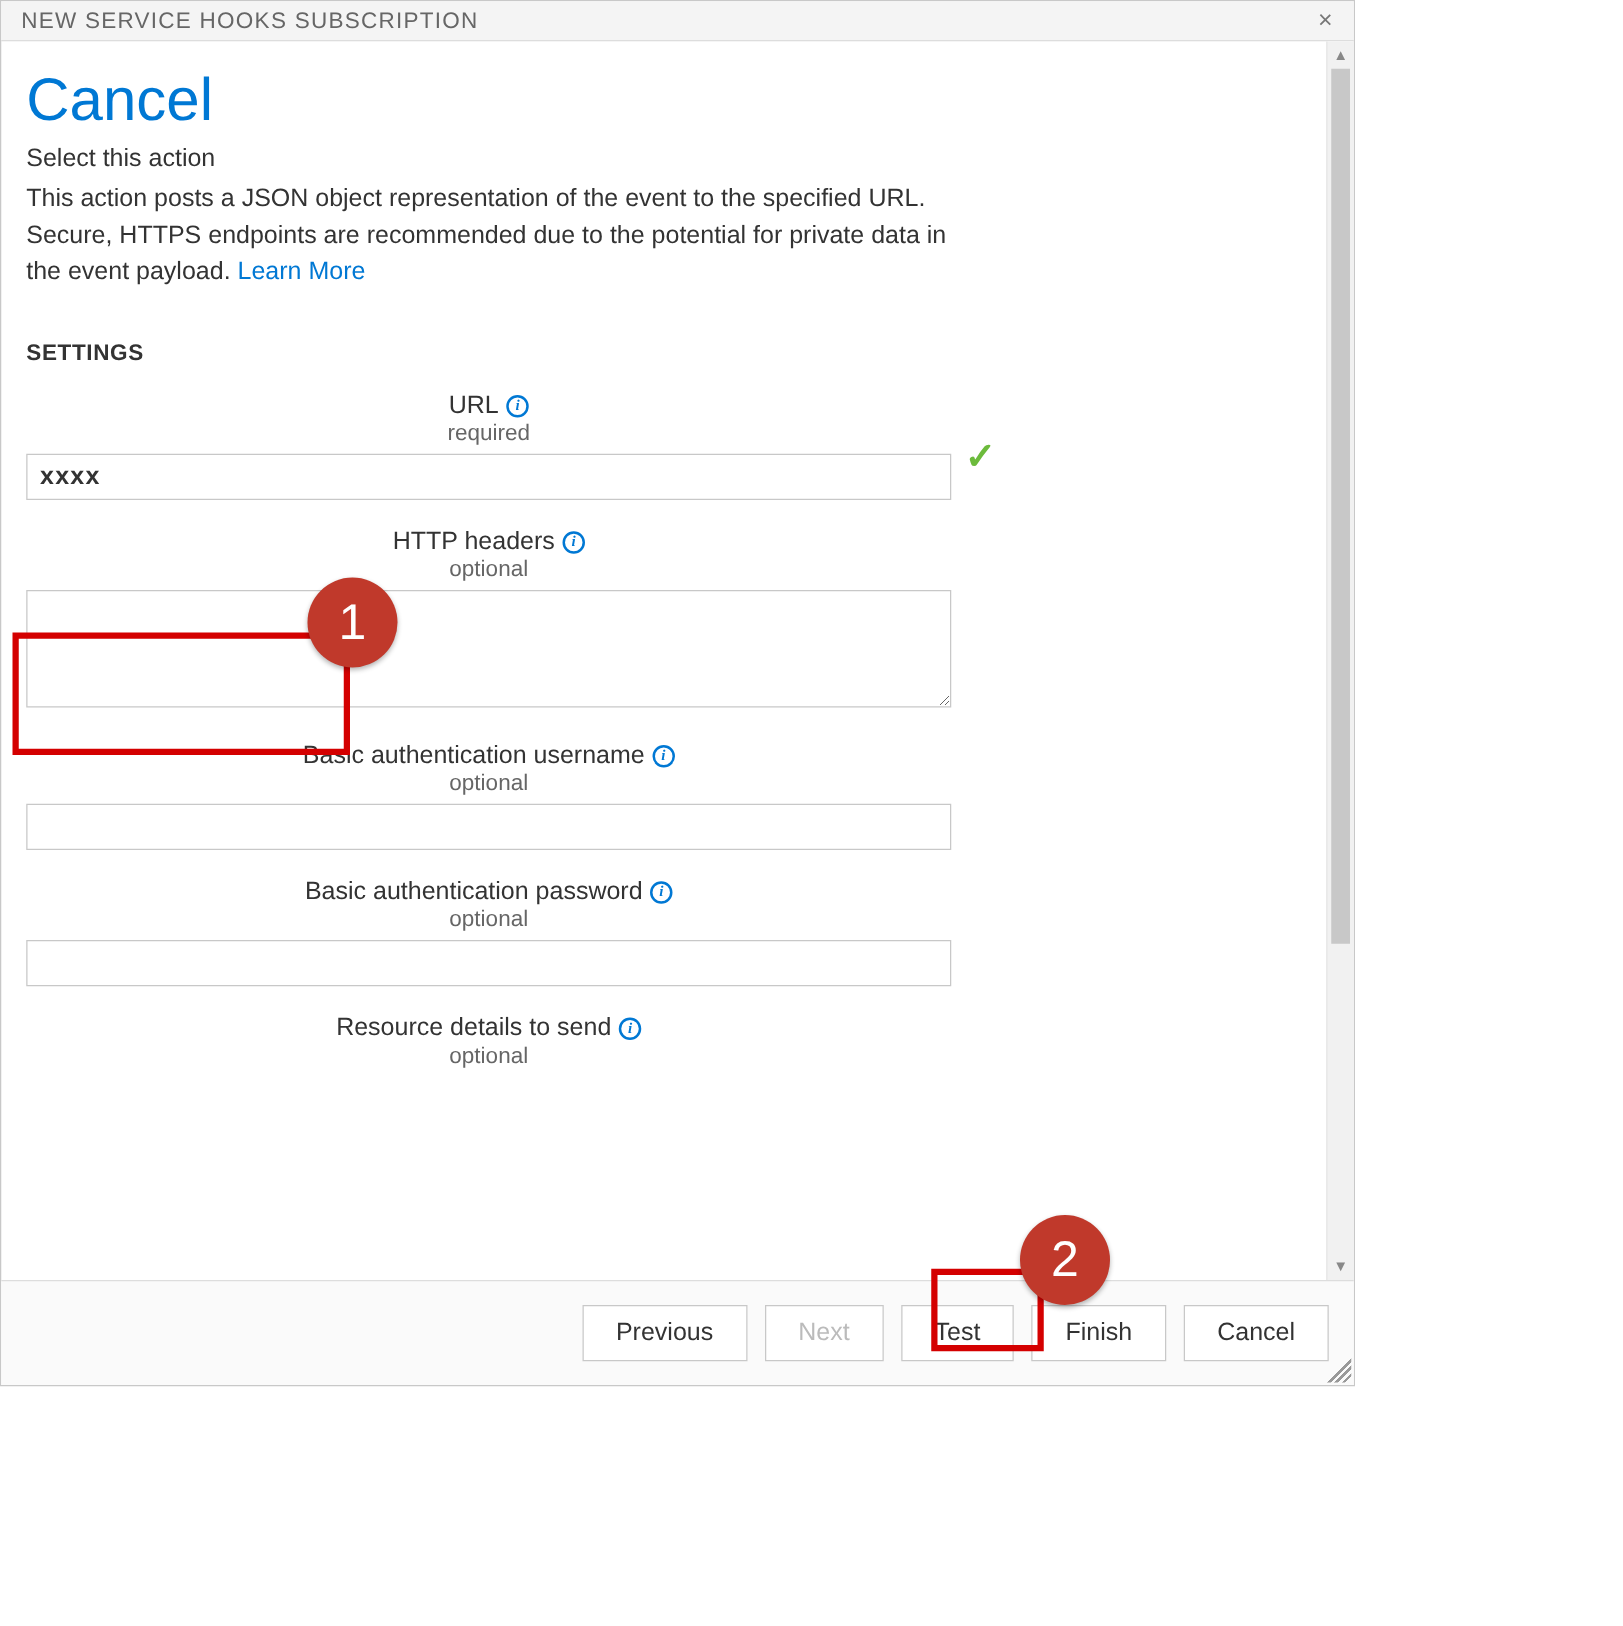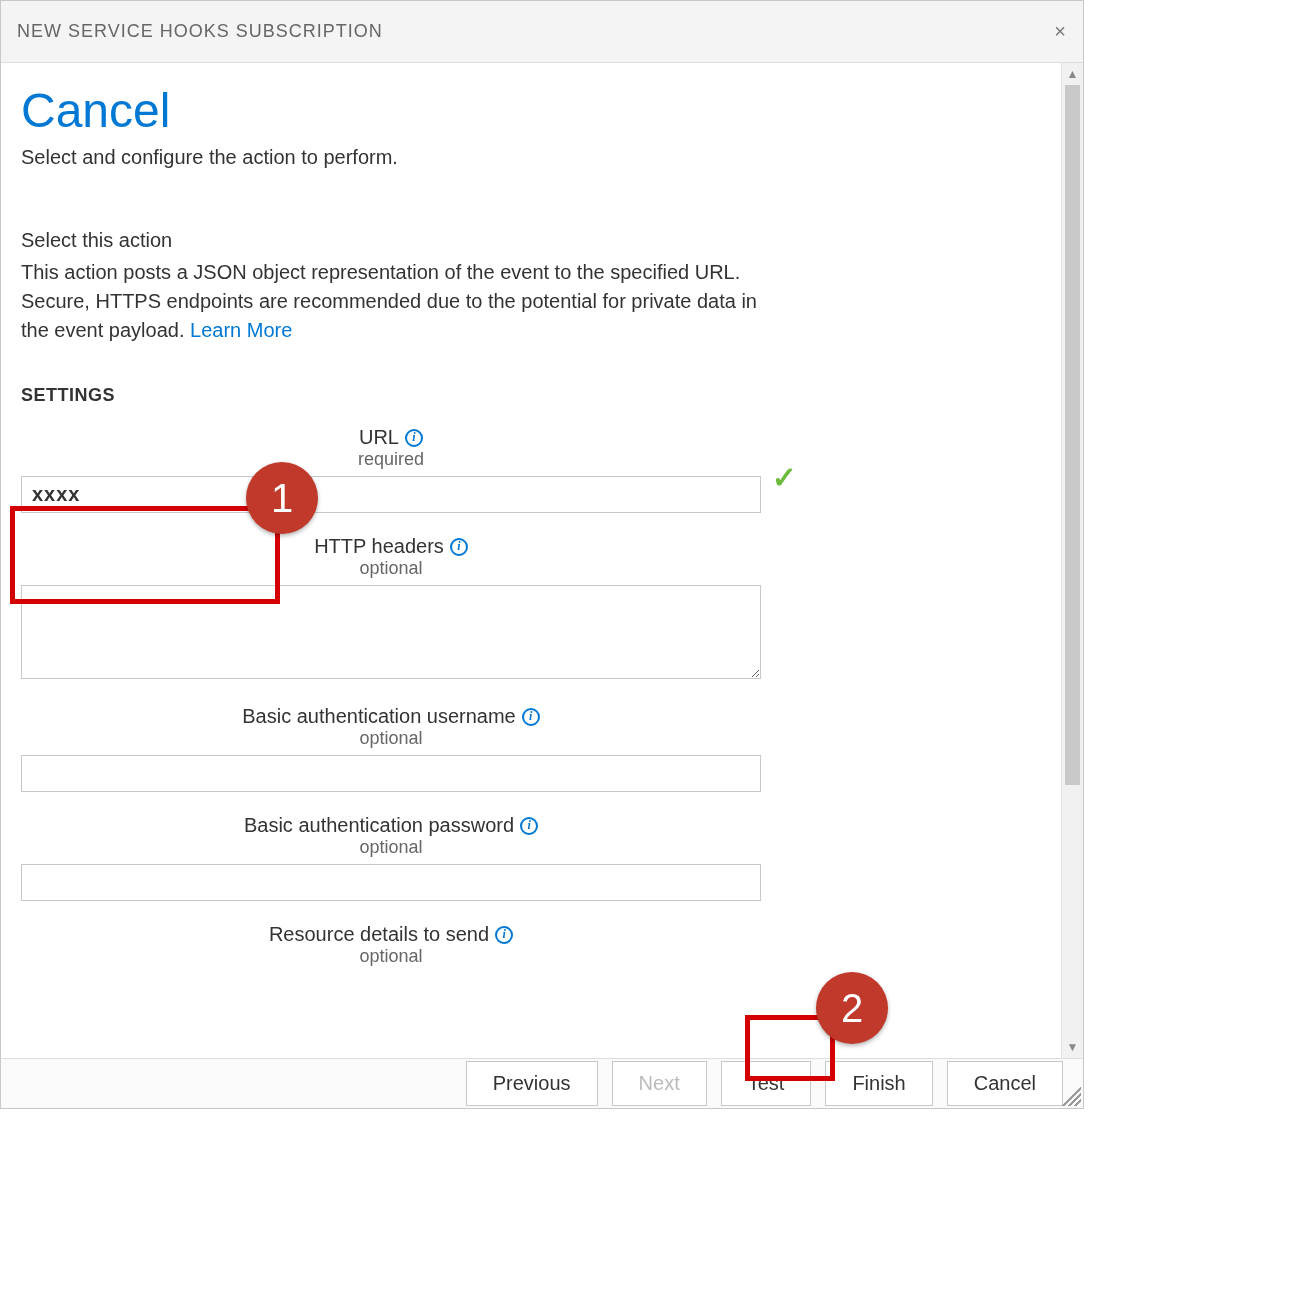--- a/index.html
+++ b/index.html
@@ -17,21 +17,21 @@
       height: 1109px;
       border: 1px solid #c8c8c8;
       background: #fff;
       display: flex;
       flex-direction: column;
       position: relative;
     }
     .title-bar {
       background: #f4f4f4;
       border-bottom: 1px solid #ddd;
-      padding: 19px 16px;
+      padding: 4px 16px;
       display: flex;
       justify-content: space-between;
       align-items: center;
       font-size: 18px;
       letter-spacing: 1px;
       color: #666;
     }
     .close-x {
       font-size: 20px;
       color: #777;
@@ -161,21 +161,21 @@
       font-size: 40px;
       display: flex;
       align-items: center;
       justify-content: center;
       z-index: 6;
       box-shadow: 0 2px 4px rgba(0,0,0,0.3);
     }
     .footer {
       border-top: 1px solid #ddd;
       background: #fafafa;
-      padding: 2px 20px;
+      padding: 19px 20px;
       display: flex;
       justify-content: flex-end;
       gap: 14px;
     }
     .btn {
       border: 1px solid #c8c8c8;
       background: #fff;
       padding: 10px 26px;
       font-size: 20px;
       color: #333;
@@ -206,21 +206,20 @@
 
   <div class="title-bar">
     <span>NEW SERVICE HOOKS SUBSCRIPTION</span>
     <span class="close-x">×</span>
   </div>
 
   <div class="body-wrap">
     <div class="content">
 
       <h1 class="page-title">Cancel</h1>
-      <div class="subtitle">Select and configure the action to perform.</div>
 
       <div class="field-label">Select this action</div>
 
       <div class="desc">
         <span>This action posts a JSON object representation of the event to the specified URL. Secure, HTTPS endpoints are recommended due to the potential for private data in the event payload. </span><a href="#">Learn More</a>
       </div>
 
       <div class="section-head">SETTINGS</div>
 
       <div class="form-row" style="position:relative;">

